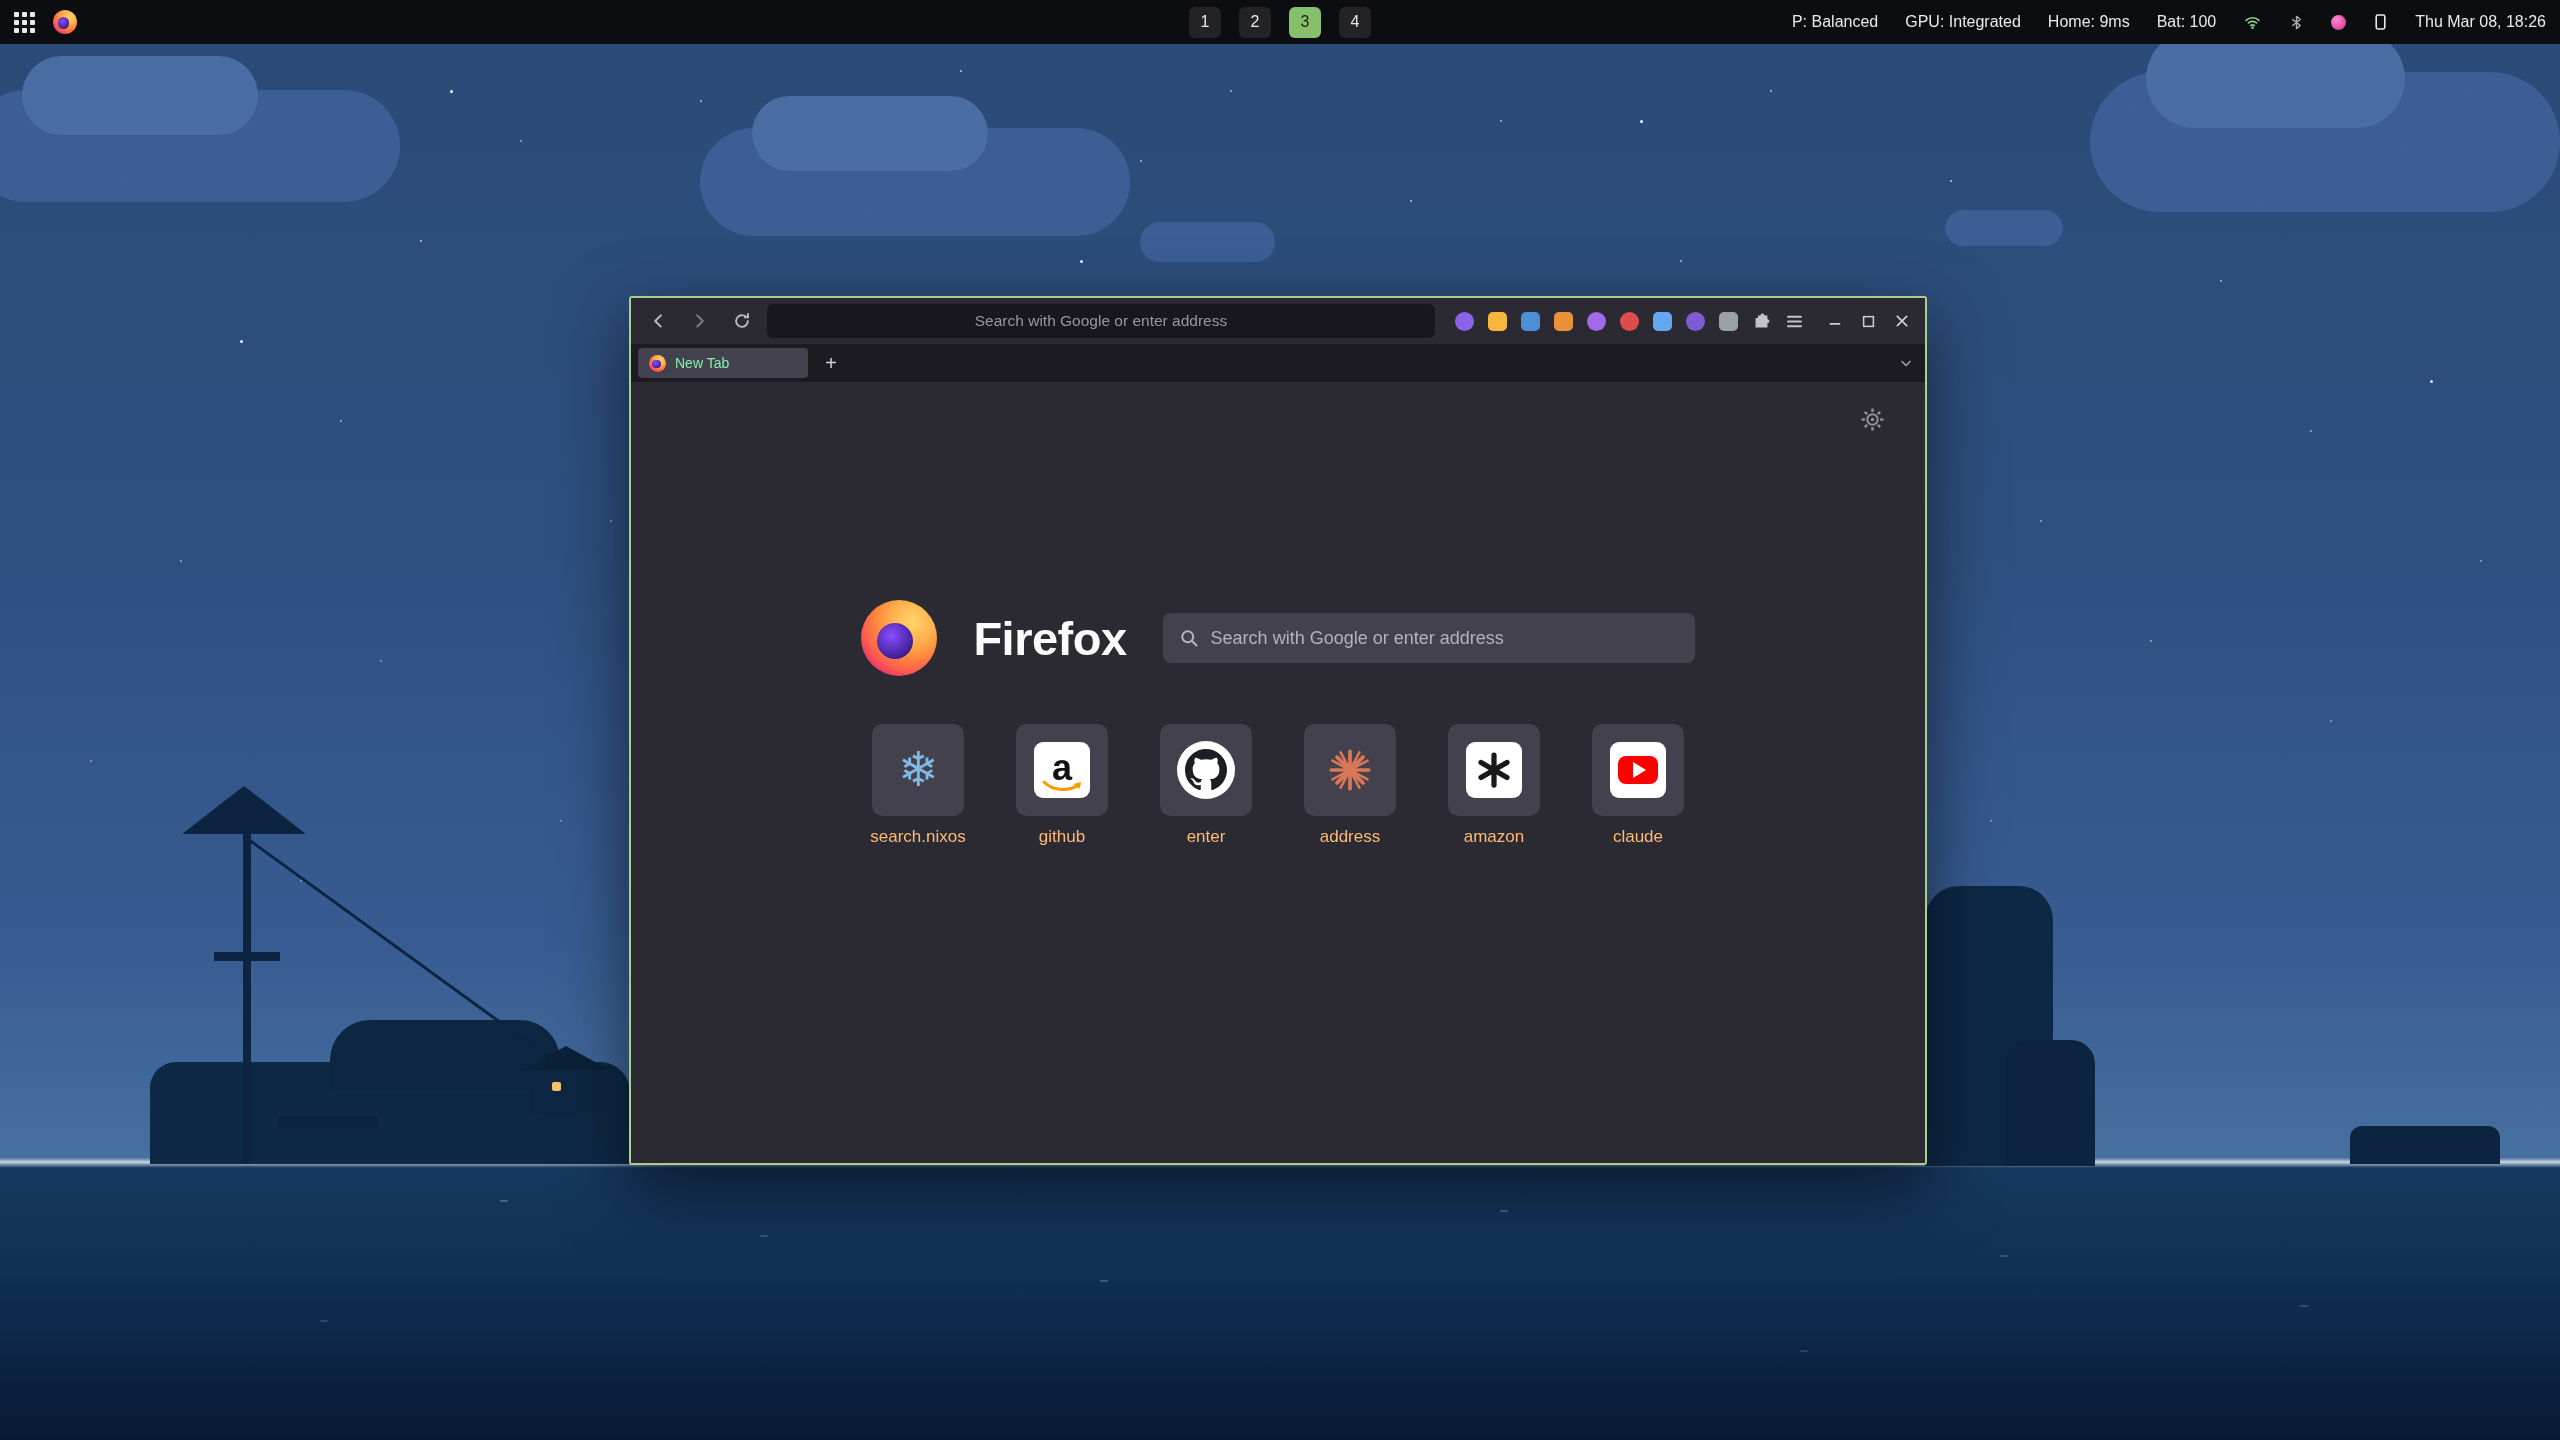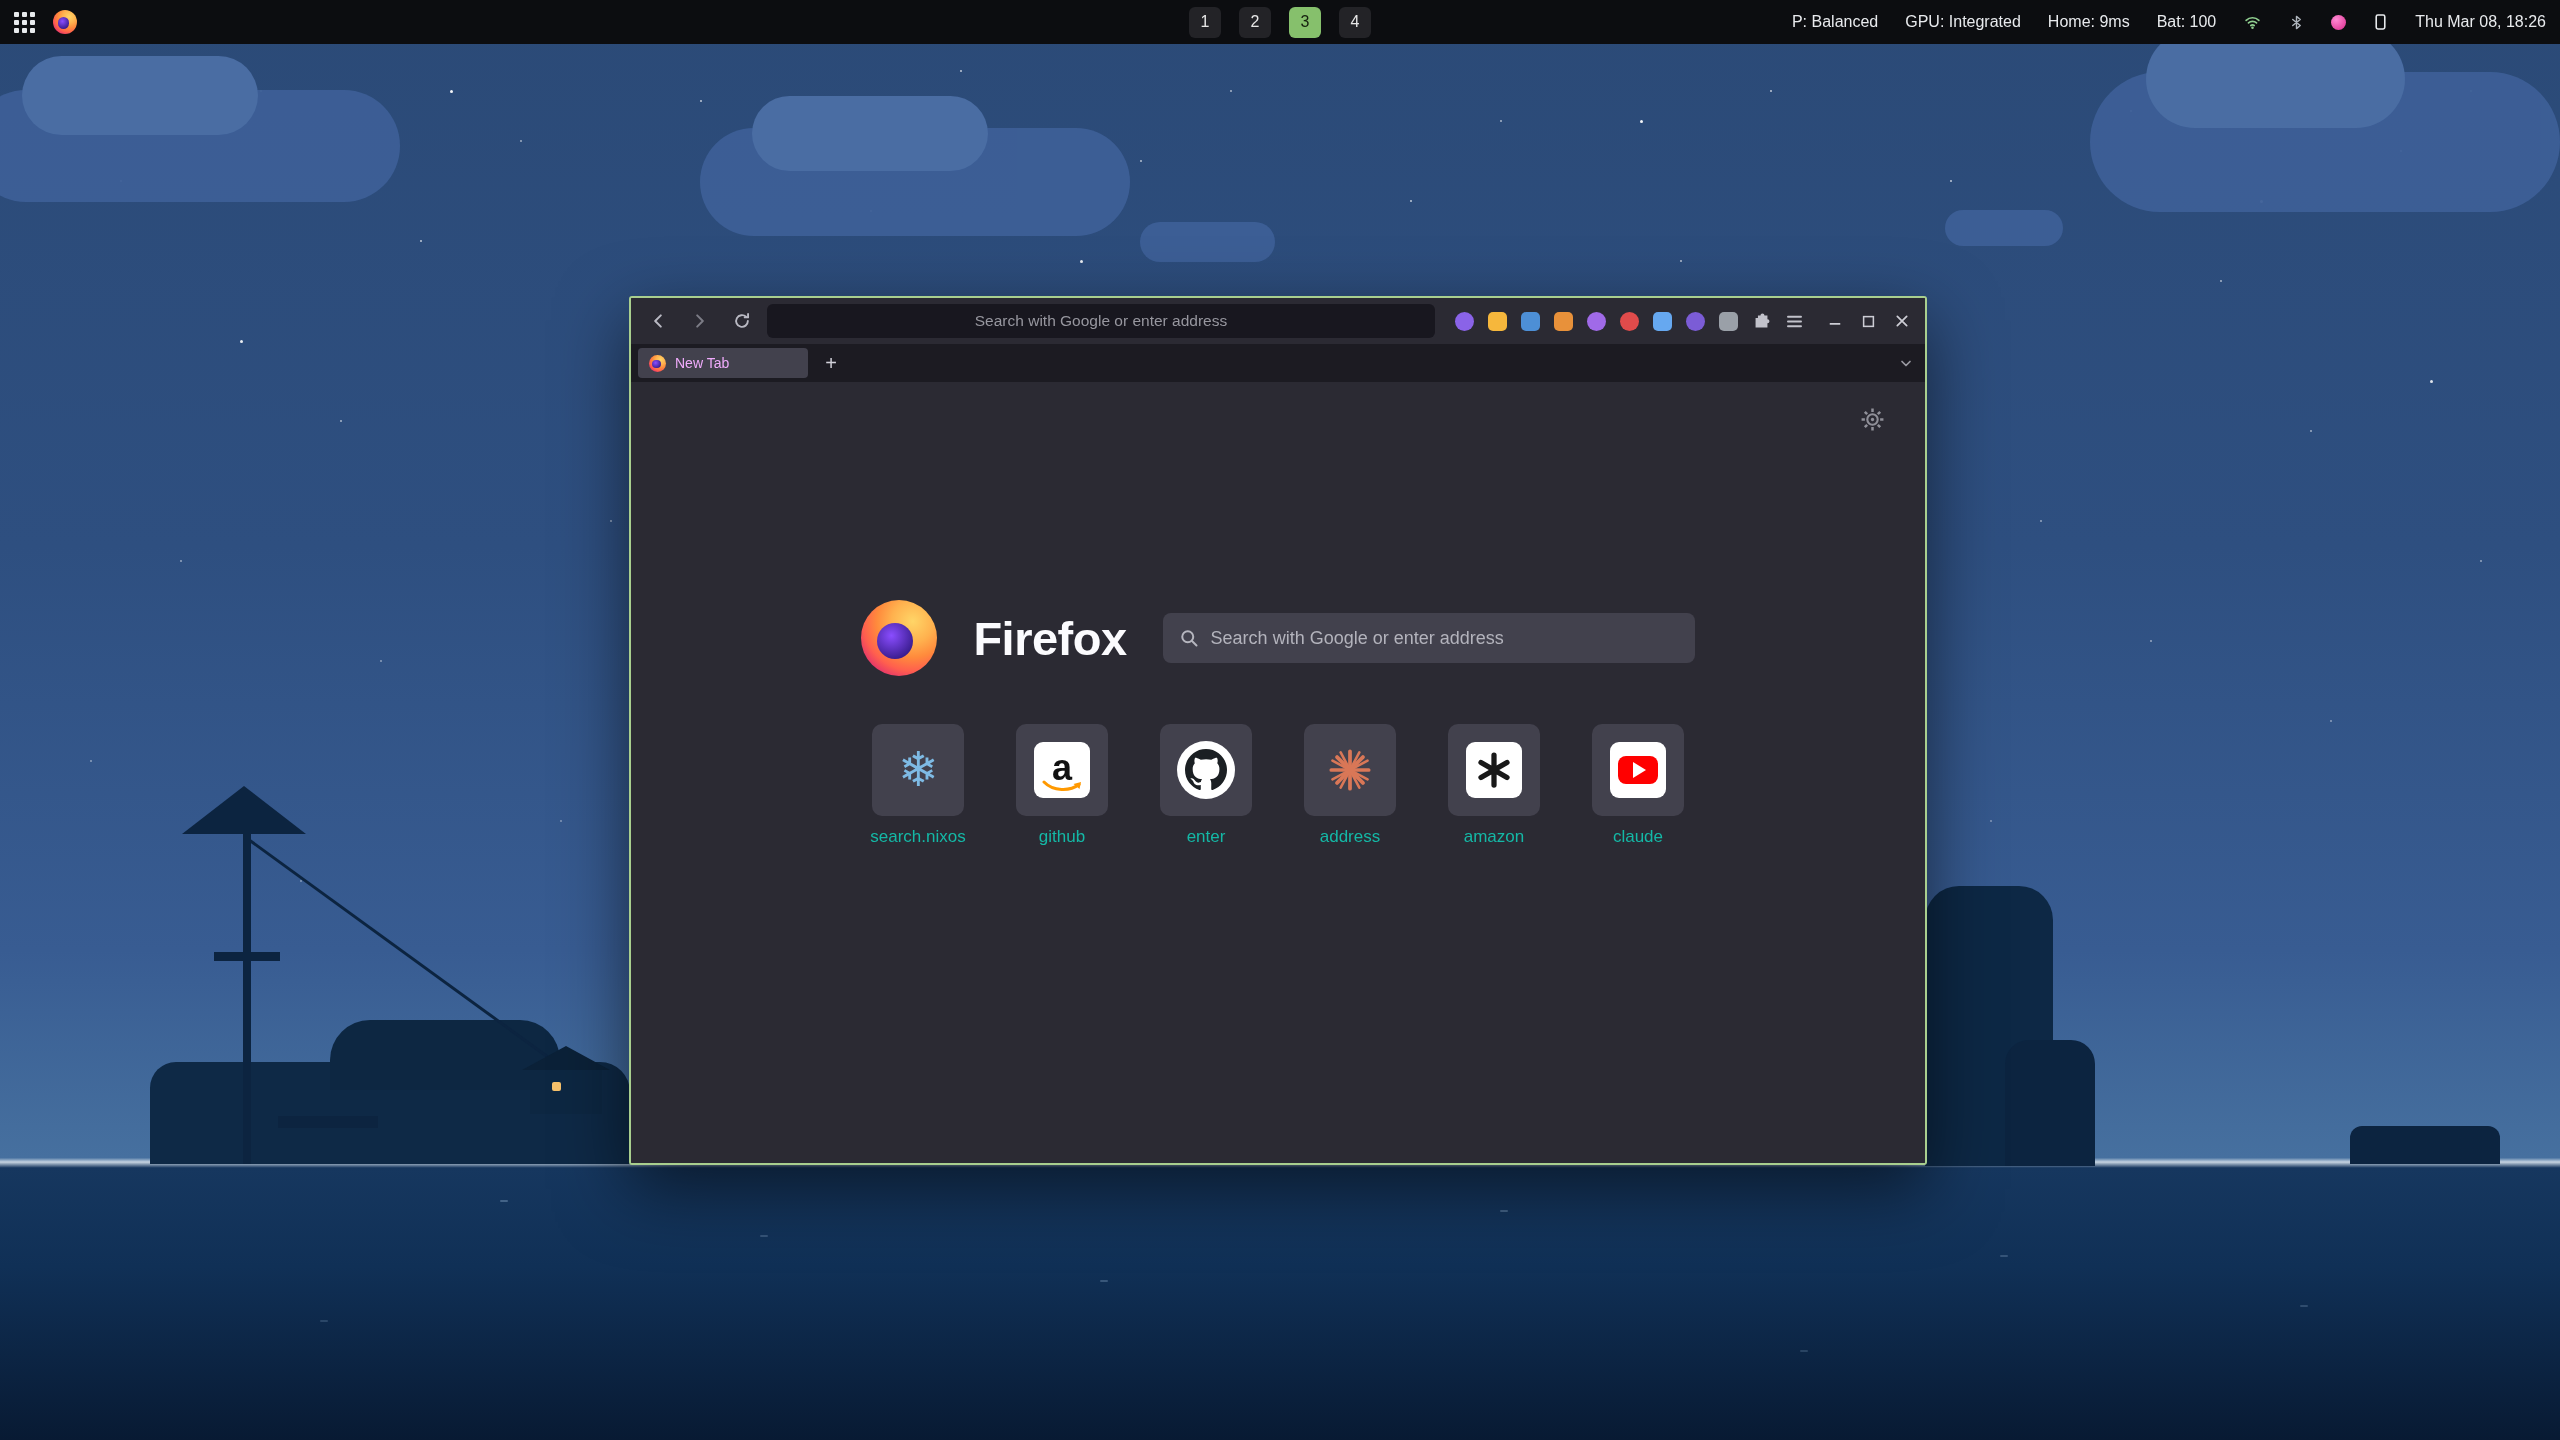--- a/index.html
+++ b/index.html
@@ -94,42 +94,42 @@
     font-size:15.5px; text-align:center; font-family:inherit; }
   .urlbar input::placeholder { color:#97979f; }
   .ext-icons { display:flex; align-items:center; gap:14px; margin-left:12px; }
   .ext-dot { width:19px; height:19px; border-radius:5px; cursor:pointer; }
   .tool-icon { color:#c2c2cb; display:flex; align-items:center; cursor:pointer; }
   .spacer { flex:1; }
   .win-controls { display:flex; align-items:center; gap:20px; margin-right:6px; color:#cdcdd5; }
   .win-controls > div { cursor:pointer; display:flex; align-items:center; }
   .tabbar { height:38px; flex:none; background:#1c1b22; display:flex; align-items:center; padding:0 7px; gap:8px; }
   .tab { width:170px; height:30px; background:#42414d; border-radius:4px; display:flex; align-items:center;
-    gap:9px; padding:0 11px; color:#f0abfc; font-size:14px; cursor:pointer; }
+    gap:9px; padding:0 11px; color:#86efac; font-size:14px; cursor:pointer; }
   .tab span { white-space:nowrap; overflow:hidden; }
   .newtab-btn { width:30px; height:30px; border-radius:4px; color:#d2d2da; font-size:20px;
     display:flex; align-items:center; justify-content:center; cursor:pointer; }
   .tab-overflow { margin-left:auto; color:#9a9aa2; cursor:pointer; display:flex; padding-right:4px; }
 
   
   .content { position:relative; flex:1; background:#2b2a33; }
   .gear { position:absolute; top:25px; right:40px; color:#8f8f98; cursor:pointer; }
   .hero { position:absolute; top:218px; left:0; right:0; display:flex; align-items:center; justify-content:center; gap:36px; }
   .wordmark { font-size:47px; font-weight:bold; color:#fbfbfe; letter-spacing:-0.5px; }
   .searchbox { width:532px; height:50px; background:#42414d; border-radius:8px; display:flex;
     align-items:center; padding:0 16px; gap:12px; }
   .searchbox svg { flex:none; color:#b6b6bf; }
   .searchbox input { flex:1; background:transparent; border:none; outline:none; color:#fbfbfe;
     font-size:18px; font-family:inherit; }
   .searchbox input::placeholder { color:#b3b3bc; }
   .shortcuts { position:absolute; top:342px; left:0; right:0; display:flex; justify-content:center; gap:52px; }
   .shortcut { width:92px; display:flex; flex-direction:column; align-items:center; cursor:pointer; }
   .tile { width:92px; height:92px; background:#42414d; border-radius:10px; display:flex;
     align-items:center; justify-content:center; }
-  .tile-label { margin-top:11px; font-size:17px; color:#14b8a6; white-space:nowrap; }
+  .tile-label { margin-top:11px; font-size:17px; color:#fdba74; white-space:nowrap; }
   .nix-glyph { font-size:48px; line-height:1; }
   .white-box { width:56px; height:56px; background:#ffffff; border-radius:9px; display:flex;
     flex-direction:column; align-items:center; justify-content:center; position:relative; }
   .white-circle { width:58px; height:58px; background:#ffffff; border-radius:50%; display:flex;
     align-items:center; justify-content:center; }
   .amz-a { font-size:36px; font-weight:bold; color:#111; line-height:1; margin-top:2px; }
   .amz-smile { margin-top:-6px; }
   .yt-btn { width:40px; height:28px; background:#f00; border-radius:8px; display:flex;
     align-items:center; justify-content:center; }
   .yt-btn::after { content:""; border-left:13px solid #fff; border-top:8px solid transparent;

